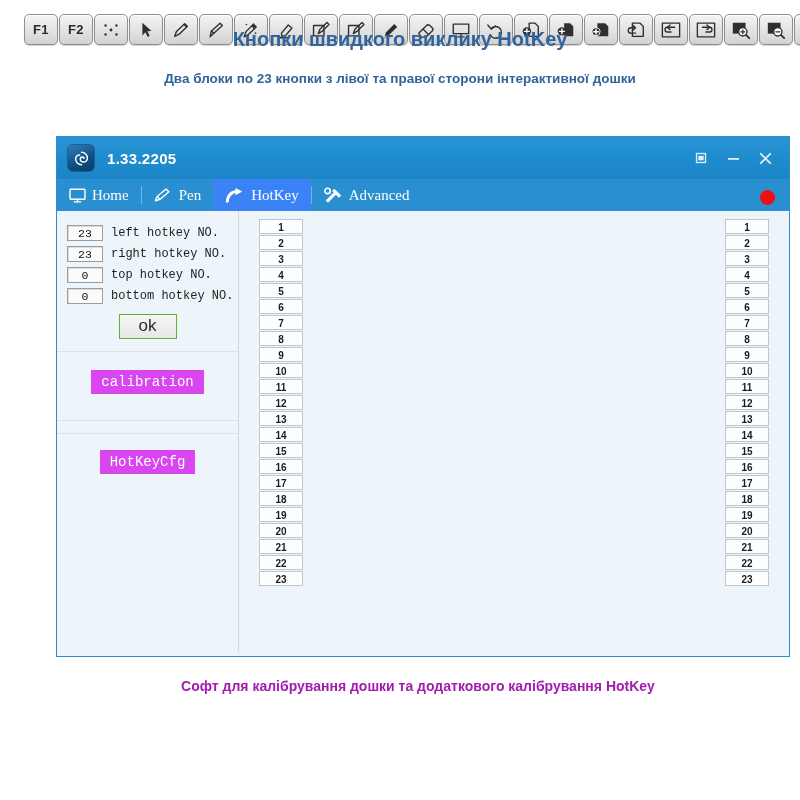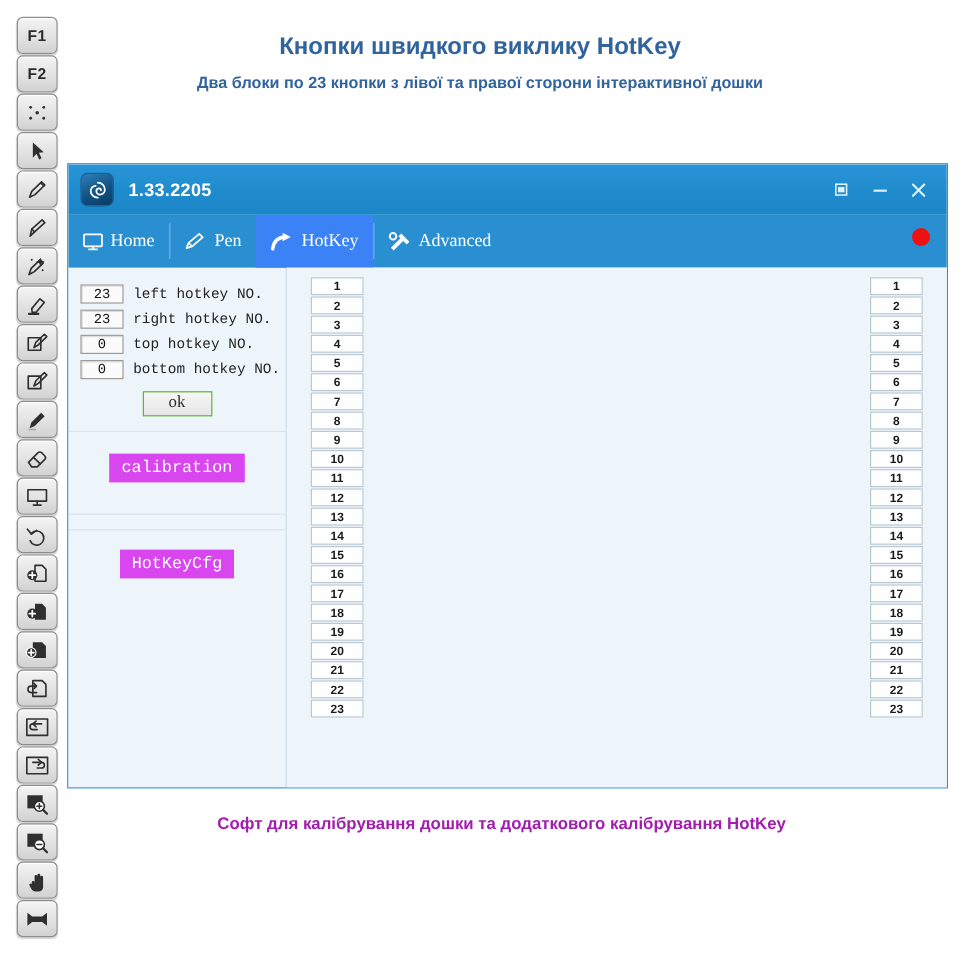--- a/index.html
+++ b/index.html
@@ -11,27 +11,27 @@
     height: 800px;
     background: #ffffff;
     font-family: "Liberation Sans", sans-serif;
     overflow: hidden;
     position: relative;
   }
 
   
   #tool-rail {
     position: absolute;
-    left: 12px;
+    left: 24px;
     top: 14px;
     width: 38px;
     height: 772px;
     display: flex;
-    flex-direction: column;
-    align-items: center;
+    flex-direction: row;
+    align-items: flex-start;
     gap: 1px;
   }
   .tool-btn {
     width: 34px;
     height: 31px;
     border: 1px solid #8e8e8e;
     border-radius: 5px;
     background: linear-gradient(180deg, #f4f4f4 0%, #e2e2e2 55%, #d2d2d2 100%);
     box-shadow: inset 0 1px 0 #ffffff, 0 1px 1px rgba(0,0,0,.18);
     display: flex;
@@ -51,21 +51,21 @@
     position: absolute;
     left: 0; top: 28px;
     width: 800px;
     text-align: center;
     font-size: 20px;
     font-weight: bold;
     color: #31639c;
   }
   #title-sub {
     position: absolute;
-    left: 0; top: 61px;
+    left: 0; top: 71px;
     width: 800px;
     text-align: center;
     font-size: 13.5px;
     font-weight: bold;
     color: #31639c;
   }
   #caption-bottom {
     position: absolute;
     left: 18px; top: 678px;
     width: 800px;
@@ -121,21 +121,21 @@
     padding-right: 10px;
   }
   .win-ctl {
     color: #dff0fb;
     display: flex; align-items: center; justify-content: center;
     width: 16px; height: 16px;
   }
 
   
   #tab-bar {
-    height: 44px;
+    height: 32px;
     background: #2a8fd0;
     display: flex;
     align-items: stretch;
     position: relative;
   }
   .tab {
     display: flex;
     align-items: center;
     gap: 6px;
     padding: 0 12px;
@@ -205,22 +205,22 @@
   }
   .field-label { margin-left: 8px; white-space: nowrap; }
 
   #ok-row { text-align: center; margin-top: 10px; }
   #ok-button {
     display: inline-block;
     min-width: 58px;
     padding: 1px 14px 2px;
     border: 1px solid #5cb531;
     background: linear-gradient(180deg, #f6f6f6 0%, #e6e6e6 100%);
-    font-family: Liberation Serif, serif;
-    font-size: 14px;
+    font-family: Liberation Sans, sans-serif;
+    font-size: 17px;
     color: #2b2b2b;
     box-sizing: border-box;
   }
 
   .panel-sep {
     height: 1px;
     background: #d6e3ec;
     margin: 12px 0 0 0;
   }
   .green-group { text-align: center; }

